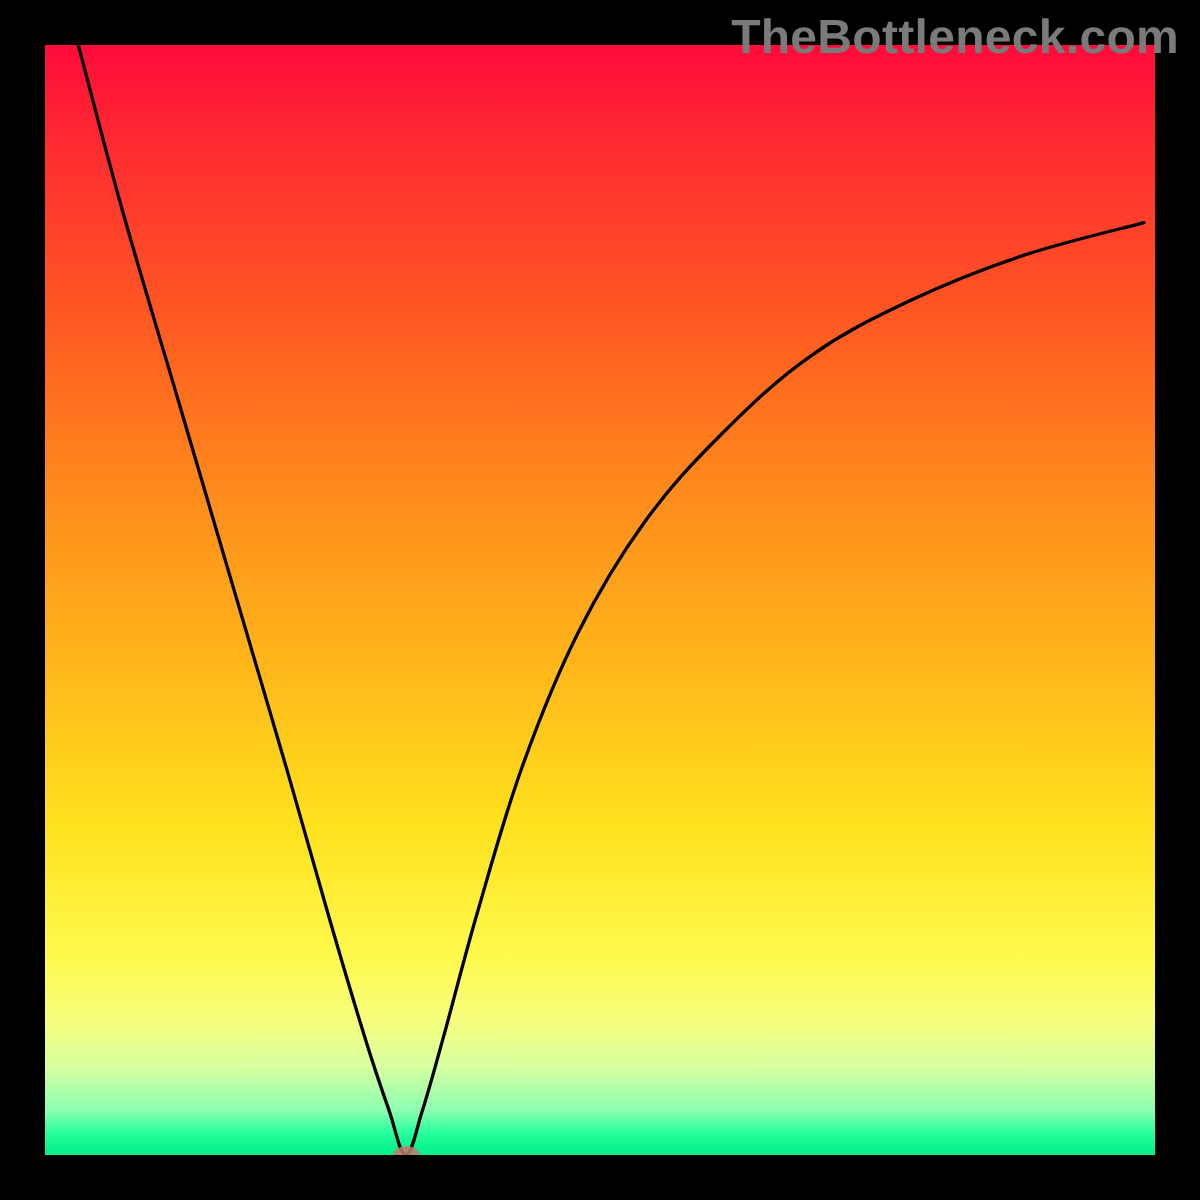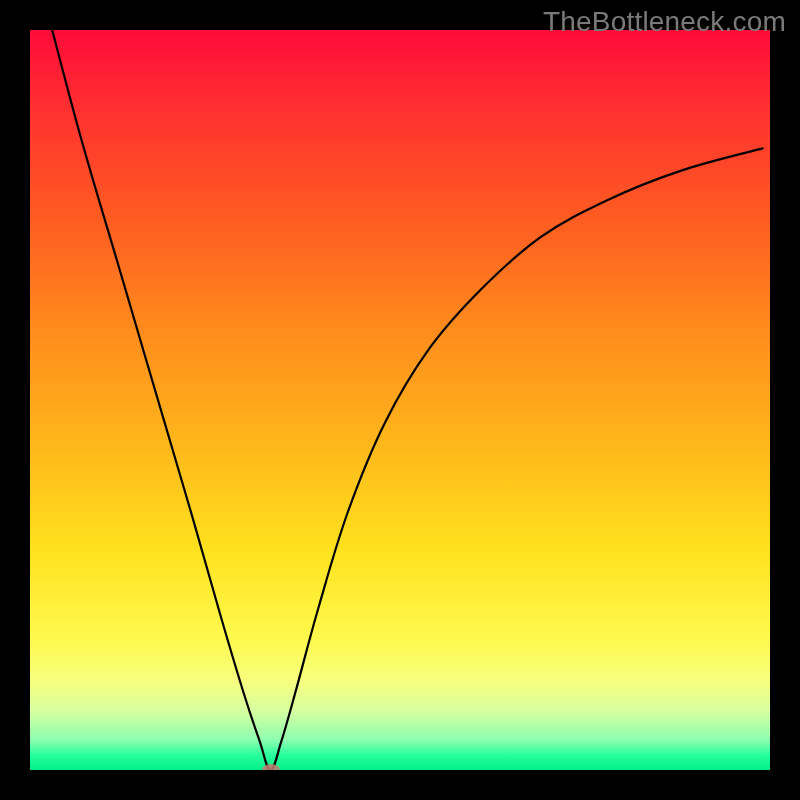--- a/index.html
+++ b/index.html
@@ -64,22 +64,22 @@
     height: 12px;
     border-radius: 50% / 50%;
     background: #c47a6f;
     opacity: 0.85;
     transform: translate(-50%, -50%);
   }
   .watermark {
     position: absolute;
     top: 6px;
     right: 14px;
-    font-size: 28px;
-    font-weight: 400;
+    font-size: 32px;
+    font-weight: 700;
     color: #7a7a7a;
     letter-spacing: 0.2px;
     user-select: none;
     margin-left: 31px;
   }
 </style>
 </head>
 <body>
 
 <div class="frame">

